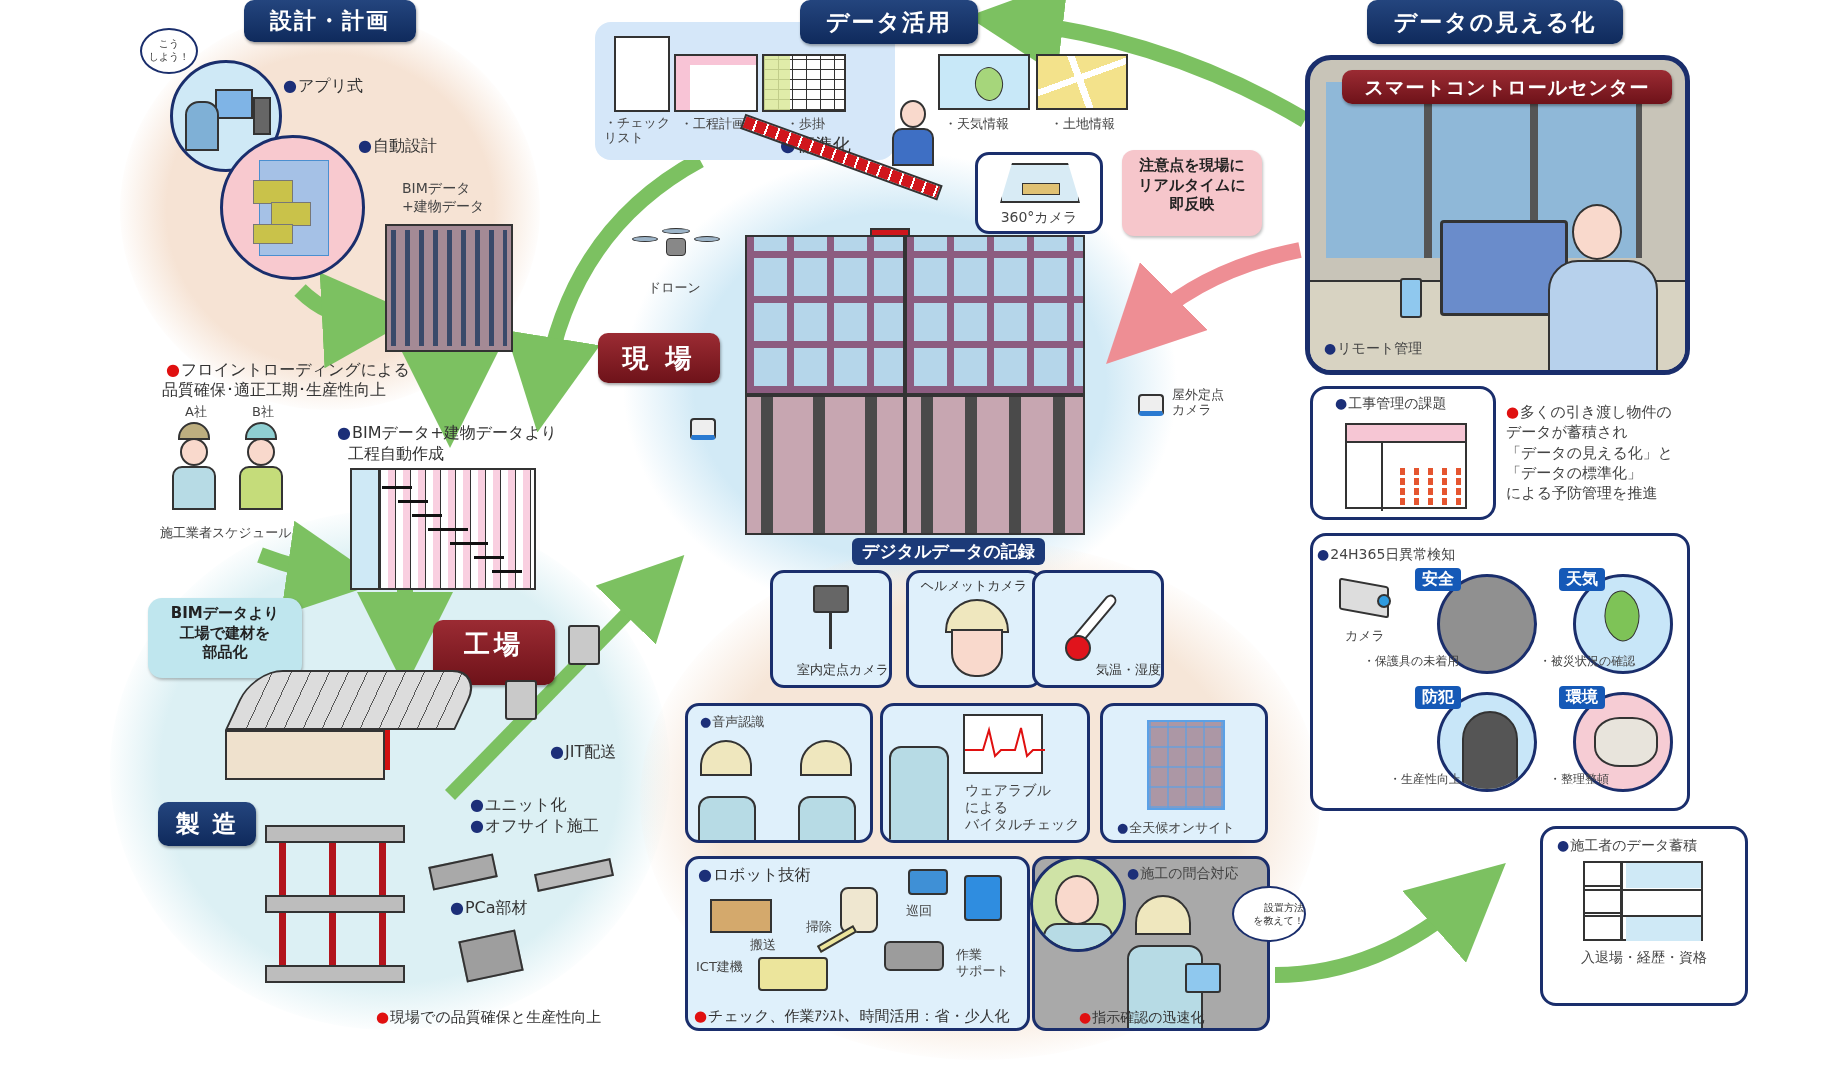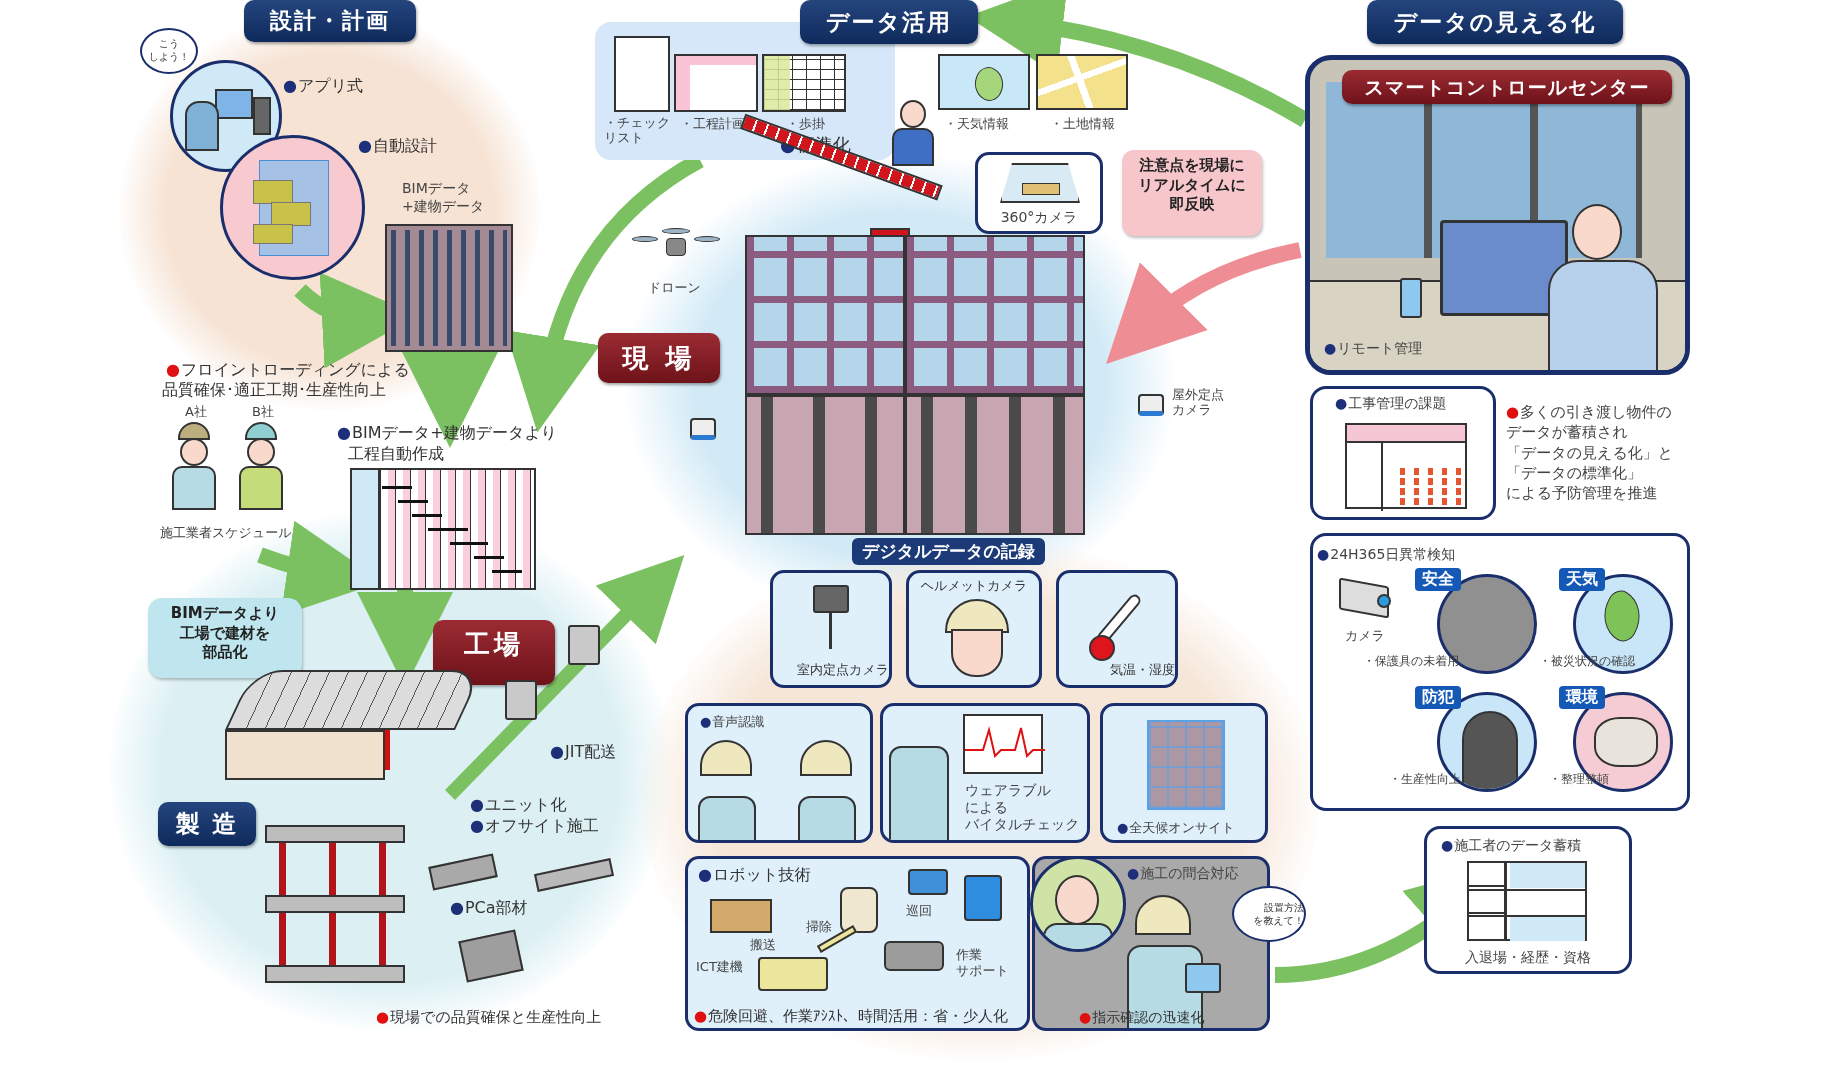--- a/index.html
+++ b/index.html
@@ -207,21 +207,21 @@
 <div class="tile" style="left:770px;top:570px;width:122px;height:118px">
   <div class="abs" style="left:40px;top:12px;width:36px;height:28px;background:#666;border:2px solid #333;border-radius:3px"></div>
   <div class="abs" style="left:56px;top:40px;width:3px;height:36px;background:#333"></div>
   <div class="tile-cap">室内定点カメラ</div>
 </div>
 <div class="tile" style="left:906px;top:570px;width:136px;height:118px">
   <div class="abs" style="left:0;right:0;top:4px;text-align:center;font-size:13px">ヘルメットカメラ</div>
   <div class="abs" style="left:36px;top:26px;width:64px;height:34px;background:#efe7be;border:2px solid #333;border-radius:32px 32px 0 0"></div>
   <div class="abs" style="left:42px;top:56px;width:52px;height:48px;background:#f9d9cc;border:2px solid #333;border-radius:0 0 24px 24px"></div>
 </div>
-<div class="tile" style="left:1056px;top:570px;width:122px;height:118px">
+<div class="tile" style="left:1032px;top:570px;width:132px;height:118px">
   <div class="abs" style="left:54px;top:16px;width:12px;height:60px;background:#fff;border:2px solid #333;border-radius:6px;transform:rotate(40deg)"></div>
   <div class="abs" style="left:30px;top:62px;width:26px;height:26px;background:#e0141c;border:2px solid #333;border-radius:50%"></div>
   <div class="tile-cap">気温・湿度</div>
 </div>
 
 <div class="tile" style="left:685px;top:703px;width:188px;height:140px">
   <div class="lbl-sm dot-blue" style="left:12px;top:8px"><span>音声認識</span></div>
   <div class="abs" style="left:12px;top:34px;width:52px;height:36px;background:#efe7be;border:2px solid #333;border-radius:26px 26px 0 0"></div>
   <div class="abs" style="left:112px;top:34px;width:52px;height:36px;background:#efe7be;border:2px solid #333;border-radius:26px 26px 0 0"></div>
   <div class="abs" style="left:10px;top:90px;width:58px;height:50px;background:#b7dbe5;border:2px solid #333;border-radius:12px 12px 0 0"></div>
@@ -251,21 +251,21 @@
   <div class="lbl-sm" style="left:118px;top:60px">掃除</div>
   <div class="abs" style="left:220px;top:10px;width:40px;height:26px;background:#3f90d6;border:2px solid #333;border-radius:4px"></div>
   <div class="lbl-sm" style="left:218px;top:44px">巡回</div>
   <div class="abs" style="left:276px;top:16px;width:38px;height:46px;background:#2f8de0;border:2px solid #333;border-radius:4px"></div>
   <div class="lbl-sm" style="left:8px;top:100px">ICT建機</div>
   <div class="abs" style="left:70px;top:98px;width:70px;height:34px;background:#ece59c;border:2px solid #333;border-radius:4px"></div>
   <div class="abs" style="left:128px;top:76px;width:42px;height:8px;background:#ece59c;border:2px solid #333;transform:rotate(-30deg)"></div>
   <div class="abs" style="left:196px;top:82px;width:60px;height:30px;background:#9c9c9c;border:2px solid #333;border-radius:6px"></div>
   <div class="lbl-sm" style="left:268px;top:88px;white-space:pre-line;line-height:1.2">作業
 サポート</div>
-  <div class="lbl dot-red" style="left:6px;top:148px;font-size:15px"><span>危険回避、作業ｱｼｽﾄ、時間活用：省・少人化</span></div>
+  <div class="lbl dot-red" style="left:6px;top:148px;font-size:15px"><span>チェック、作業ｱｼｽﾄ、時間活用：省・少人化</span></div>
 </div>
 
 <div class="abs" style="left:1032px;top:856px;width:238px;height:175px;border:3px solid #1a2e6c;border-radius:14px;background:#a9a9a9;overflow:hidden">
   <div class="lbl-sm dot-blue" style="left:92px;top:6px;font-size:14px"><span>施工の問合対応</span></div>
   <div class="abs" style="left:100px;top:36px;width:56px;height:40px;background:#efe7be;border:2px solid #333;border-radius:28px 28px 0 0"></div>
   <div class="abs" style="left:92px;top:86px;width:76px;height:90px;background:#b7dbe5;border:2px solid #333;border-radius:14px 14px 0 0"></div>
   <div class="abs" style="left:150px;top:104px;width:36px;height:30px;background:#8fc8ee;border:2px solid #333;border-radius:3px"></div>
   <div class="lbl-sm dot-red" style="left:44px;top:150px;font-size:14px;color:#333"><span>指示確認の迅速化</span></div>
 </div>
 <div class="circle" style="left:1030px;top:856px;width:96px;height:96px;background:#cfe3a6">
@@ -324,21 +324,21 @@
   <div class="badge" style="left:102px;top:150px">防犯</div>
   <div class="lbl-sm" style="left:76px;top:236px;font-size:12px">・生産性向上</div>
 
   <div class="circle" style="left:260px;top:156px;width:100px;height:100px;background:#f6ccd4">
     <div class="abs" style="left:18px;top:22px;width:64px;height:50px;background:#e8e4dc;border:2px solid #333;border-radius:40%"></div>
   </div>
   <div class="badge" style="left:246px;top:150px">環境</div>
   <div class="lbl-sm" style="left:236px;top:236px;font-size:12px">・整理整頓</div>
 </div>
 
-<div class="panel" style="left:1424px;top:826px;width:208px;height:148px">
+<div class="panel" style="left:1540px;top:826px;width:208px;height:180px">
   <div class="lbl-sm dot-blue" style="left:14px;top:8px;font-size:14px"><span>施工者のデータ蓄積</span></div>
   <div class="abs" style="left:40px;top:32px;width:120px;height:80px;background:#fff;border:2px solid #333">
     <div class="abs" style="left:0;top:0;width:38px;height:100%;border-right:3px solid #333;background-image:repeating-linear-gradient(0deg,transparent 0 25px,#333 25px 27px)"></div>
     <div class="abs" style="left:41px;top:0;right:0;height:25px;background:#cfe9f6"></div>
     <div class="abs" style="left:41px;top:52px;right:0;height:26px;background:#cfe9f6"></div>
     <div class="abs" style="left:0;top:26px;width:100%;height:2px;background:#333"></div>
     <div class="abs" style="left:0;top:52px;width:100%;height:2px;background:#333"></div>
   </div>
   <div class="lbl-sm" style="left:0;right:0;top:120px;text-align:center;font-size:14px">入退場・経歴・資格</div>
 </div>

